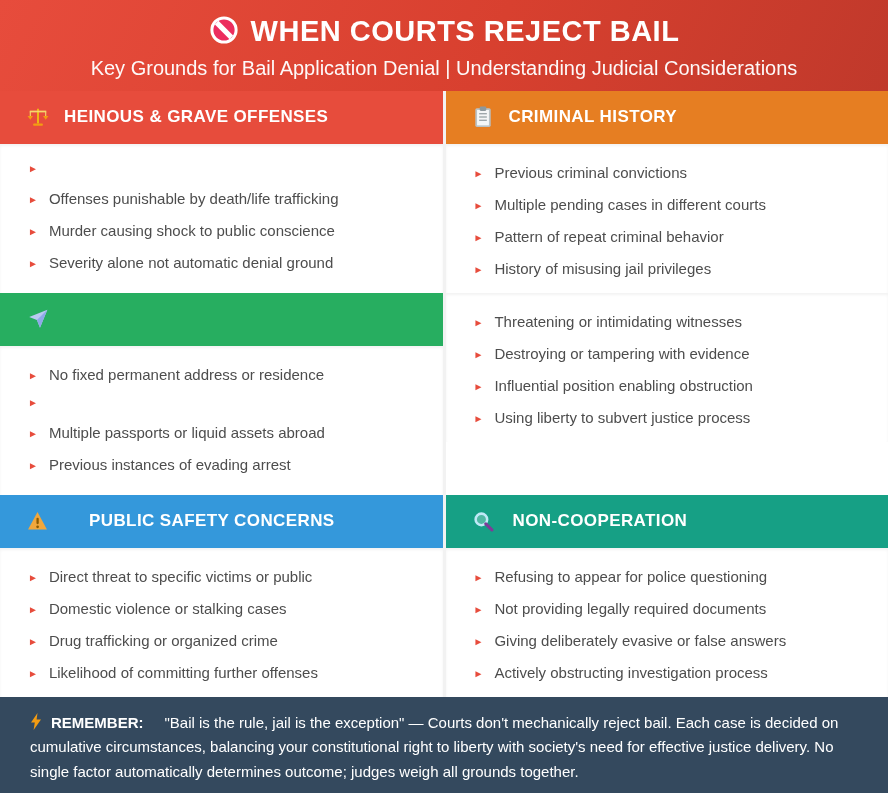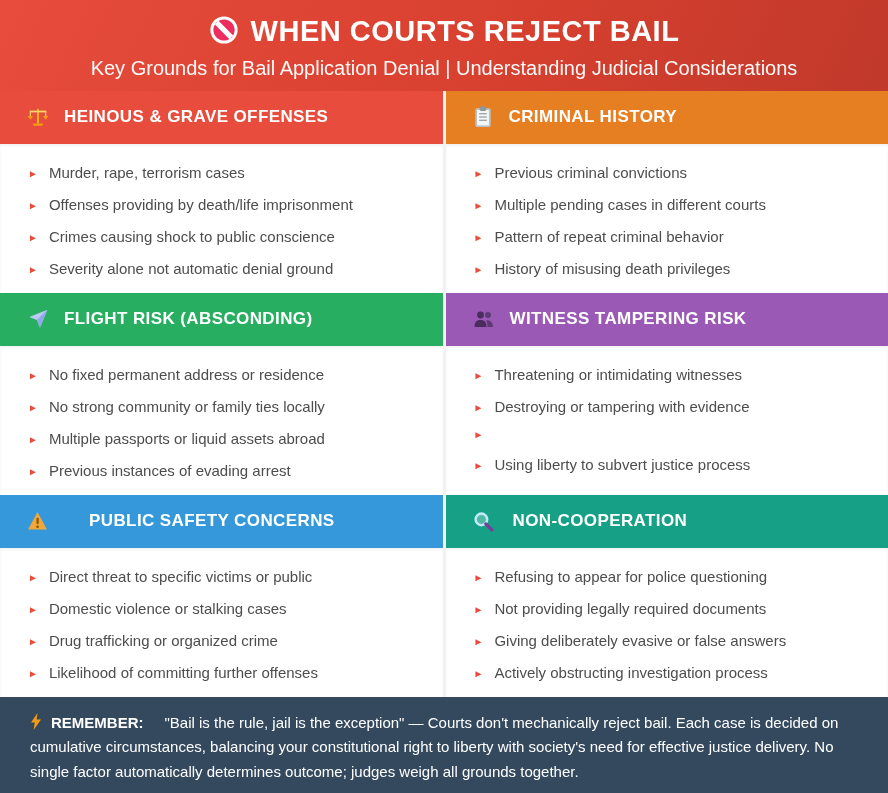--- a/index.html
+++ b/index.html
@@ -103,29 +103,28 @@
             <line x1="3" y1="5" x2="3" y2="9" stroke="#f5d76e" stroke-width="1"></line>
             <line x1="17" y1="5" x2="17" y2="9" stroke="#f5d76e" stroke-width="1"></line>
             <rect x="5.5" y="16" width="9" height="2" rx="1" fill="#f39c12"></rect>
           </svg>
         </span>
         <h2>HEINOUS &amp; GRAVE OFFENSES</h2>
       </div>
       <ul class="card-body">
         <li>
             <span class="tri">►</span>
-            <span>Murder, rape, terrorism cases</span>
-          </li>
-        <li>
-            <span class="tri">►</span>
-            <span>Offenses providing by death/life imprisonment</span>
-          </li>
-        <li>
-            <span class="tri">►</span>
-            <span>Crimes causing shock to public conscience</span>
+          </li>
+        <li>
+            <span class="tri">►</span>
+            <span>Offenses punishable by death/life trafficking</span>
+          </li>
+        <li>
+            <span class="tri">►</span>
+            <span>Murder causing shock to public conscience</span>
           </li>
         <li>
             <span class="tri">►</span>
             <span>Severity alone not automatic denial ground</span>
           </li>
       </ul>
     </section>
 
     <section class="card">
       <div class="card-header" style="background-color: rgb(230, 126, 34); gap: 16px;">
@@ -149,78 +148,66 @@
         <li>
             <span class="tri">►</span>
             <span>Multiple pending cases in different courts</span>
           </li>
         <li>
             <span class="tri">►</span>
             <span>Pattern of repeat criminal behavior</span>
           </li>
         <li>
             <span class="tri">►</span>
-            <span>History of misusing death privileges</span>
+            <span>History of misusing jail privileges</span>
           </li>
       </ul>
     </section>
 
     <section class="card">
       <div class="card-header" style="background-color: rgb(39, 174, 96);">
         <span class="icon">
           <svg width="22" height="22" viewBox="0 0 20 20">
             <path d="M18.5 1.5 L11.8 18 L9 11 L2 8.2 Z" fill="#b9c9f0"></path>
             <path d="M18.5 1.5 L9 11 L11.8 18 Z" fill="#8fa9e8"></path>
           </svg>
         </span>
-        <h2>FLIGHT RISK (ABSCONDING)</h2>
       </div>
       <ul class="card-body">
         <li>
             <span class="tri">►</span>
             <span>No fixed permanent address or residence</span>
           </li>
         <li>
             <span class="tri">►</span>
-            <span>No strong community or family ties locally</span>
           </li>
         <li>
             <span class="tri">►</span>
             <span>Multiple passports or liquid assets abroad</span>
           </li>
         <li>
             <span class="tri">►</span>
             <span>Previous instances of evading arrest</span>
           </li>
       </ul>
     </section>
 
     <section class="card">
-      <div class="card-header" style="background-color: rgb(155, 89, 182);">
-        <span class="icon">
-          <svg width="22" height="20" viewBox="0 0 22 20">
-            <circle cx="7.5" cy="6" r="3.4" fill="#4a2c5e"></circle>
-            <path d="M1.5 18 C1.5 12.8 4 11 7.5 11 C11 11 13.5 12.8 13.5 18 Z" fill="#4a2c5e"></path>
-            <circle cx="15" cy="6" r="3" fill="#5e3a75"></circle>
-            <path d="M13 11.2 C16.5 11 20 12.8 20 18 L14.5 18 C14.5 15 14 12.8 13 11.2 Z" fill="#5e3a75"></path>
-          </svg>
-        </span>
-        <h2>WITNESS TAMPERING RISK</h2>
-      </div>
       <ul class="card-body">
         <li>
             <span class="tri">►</span>
             <span>Threatening or intimidating witnesses</span>
           </li>
         <li>
             <span class="tri">►</span>
             <span>Destroying or tampering with evidence</span>
           </li>
         <li>
             <span class="tri">►</span>
+            <span>Influential position enabling obstruction</span>
           </li>
         <li>
             <span class="tri">►</span>
             <span>Using liberty to subvert justice process</span>
           </li>
       </ul>
     </section>
 
     <section class="card">
       <div class="card-header" style="background-color: rgb(52, 152, 219); gap: 41px;">

